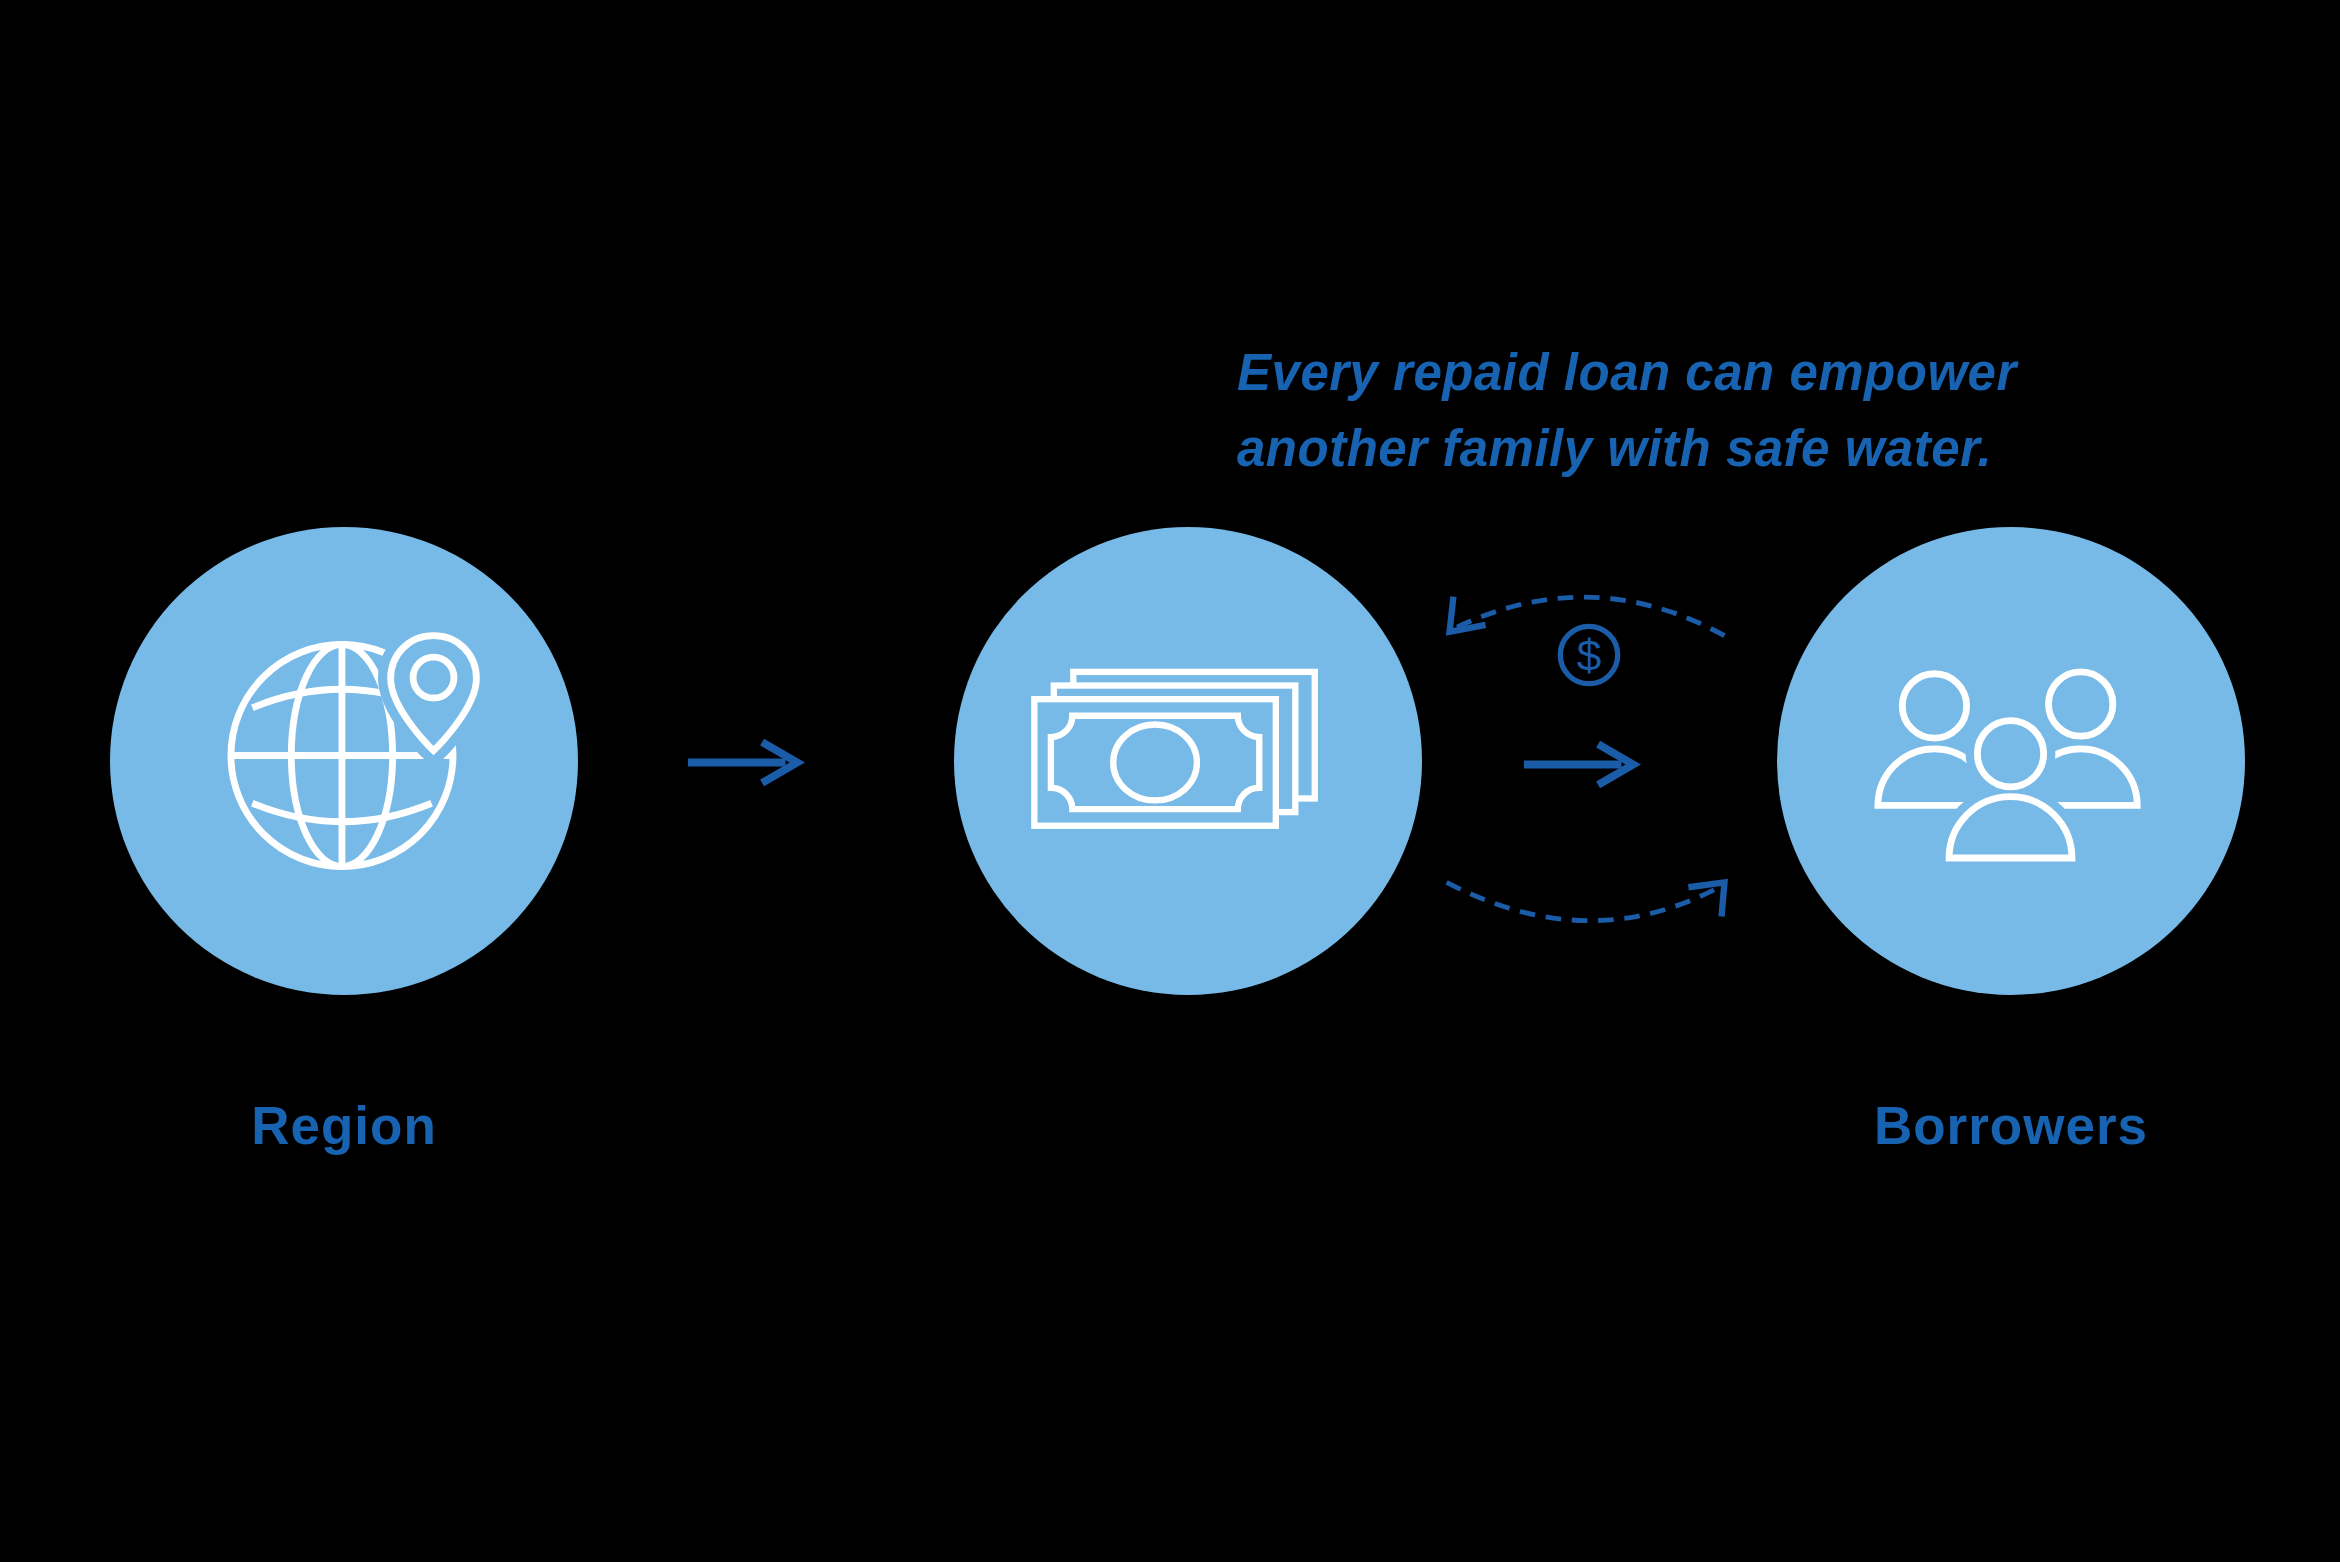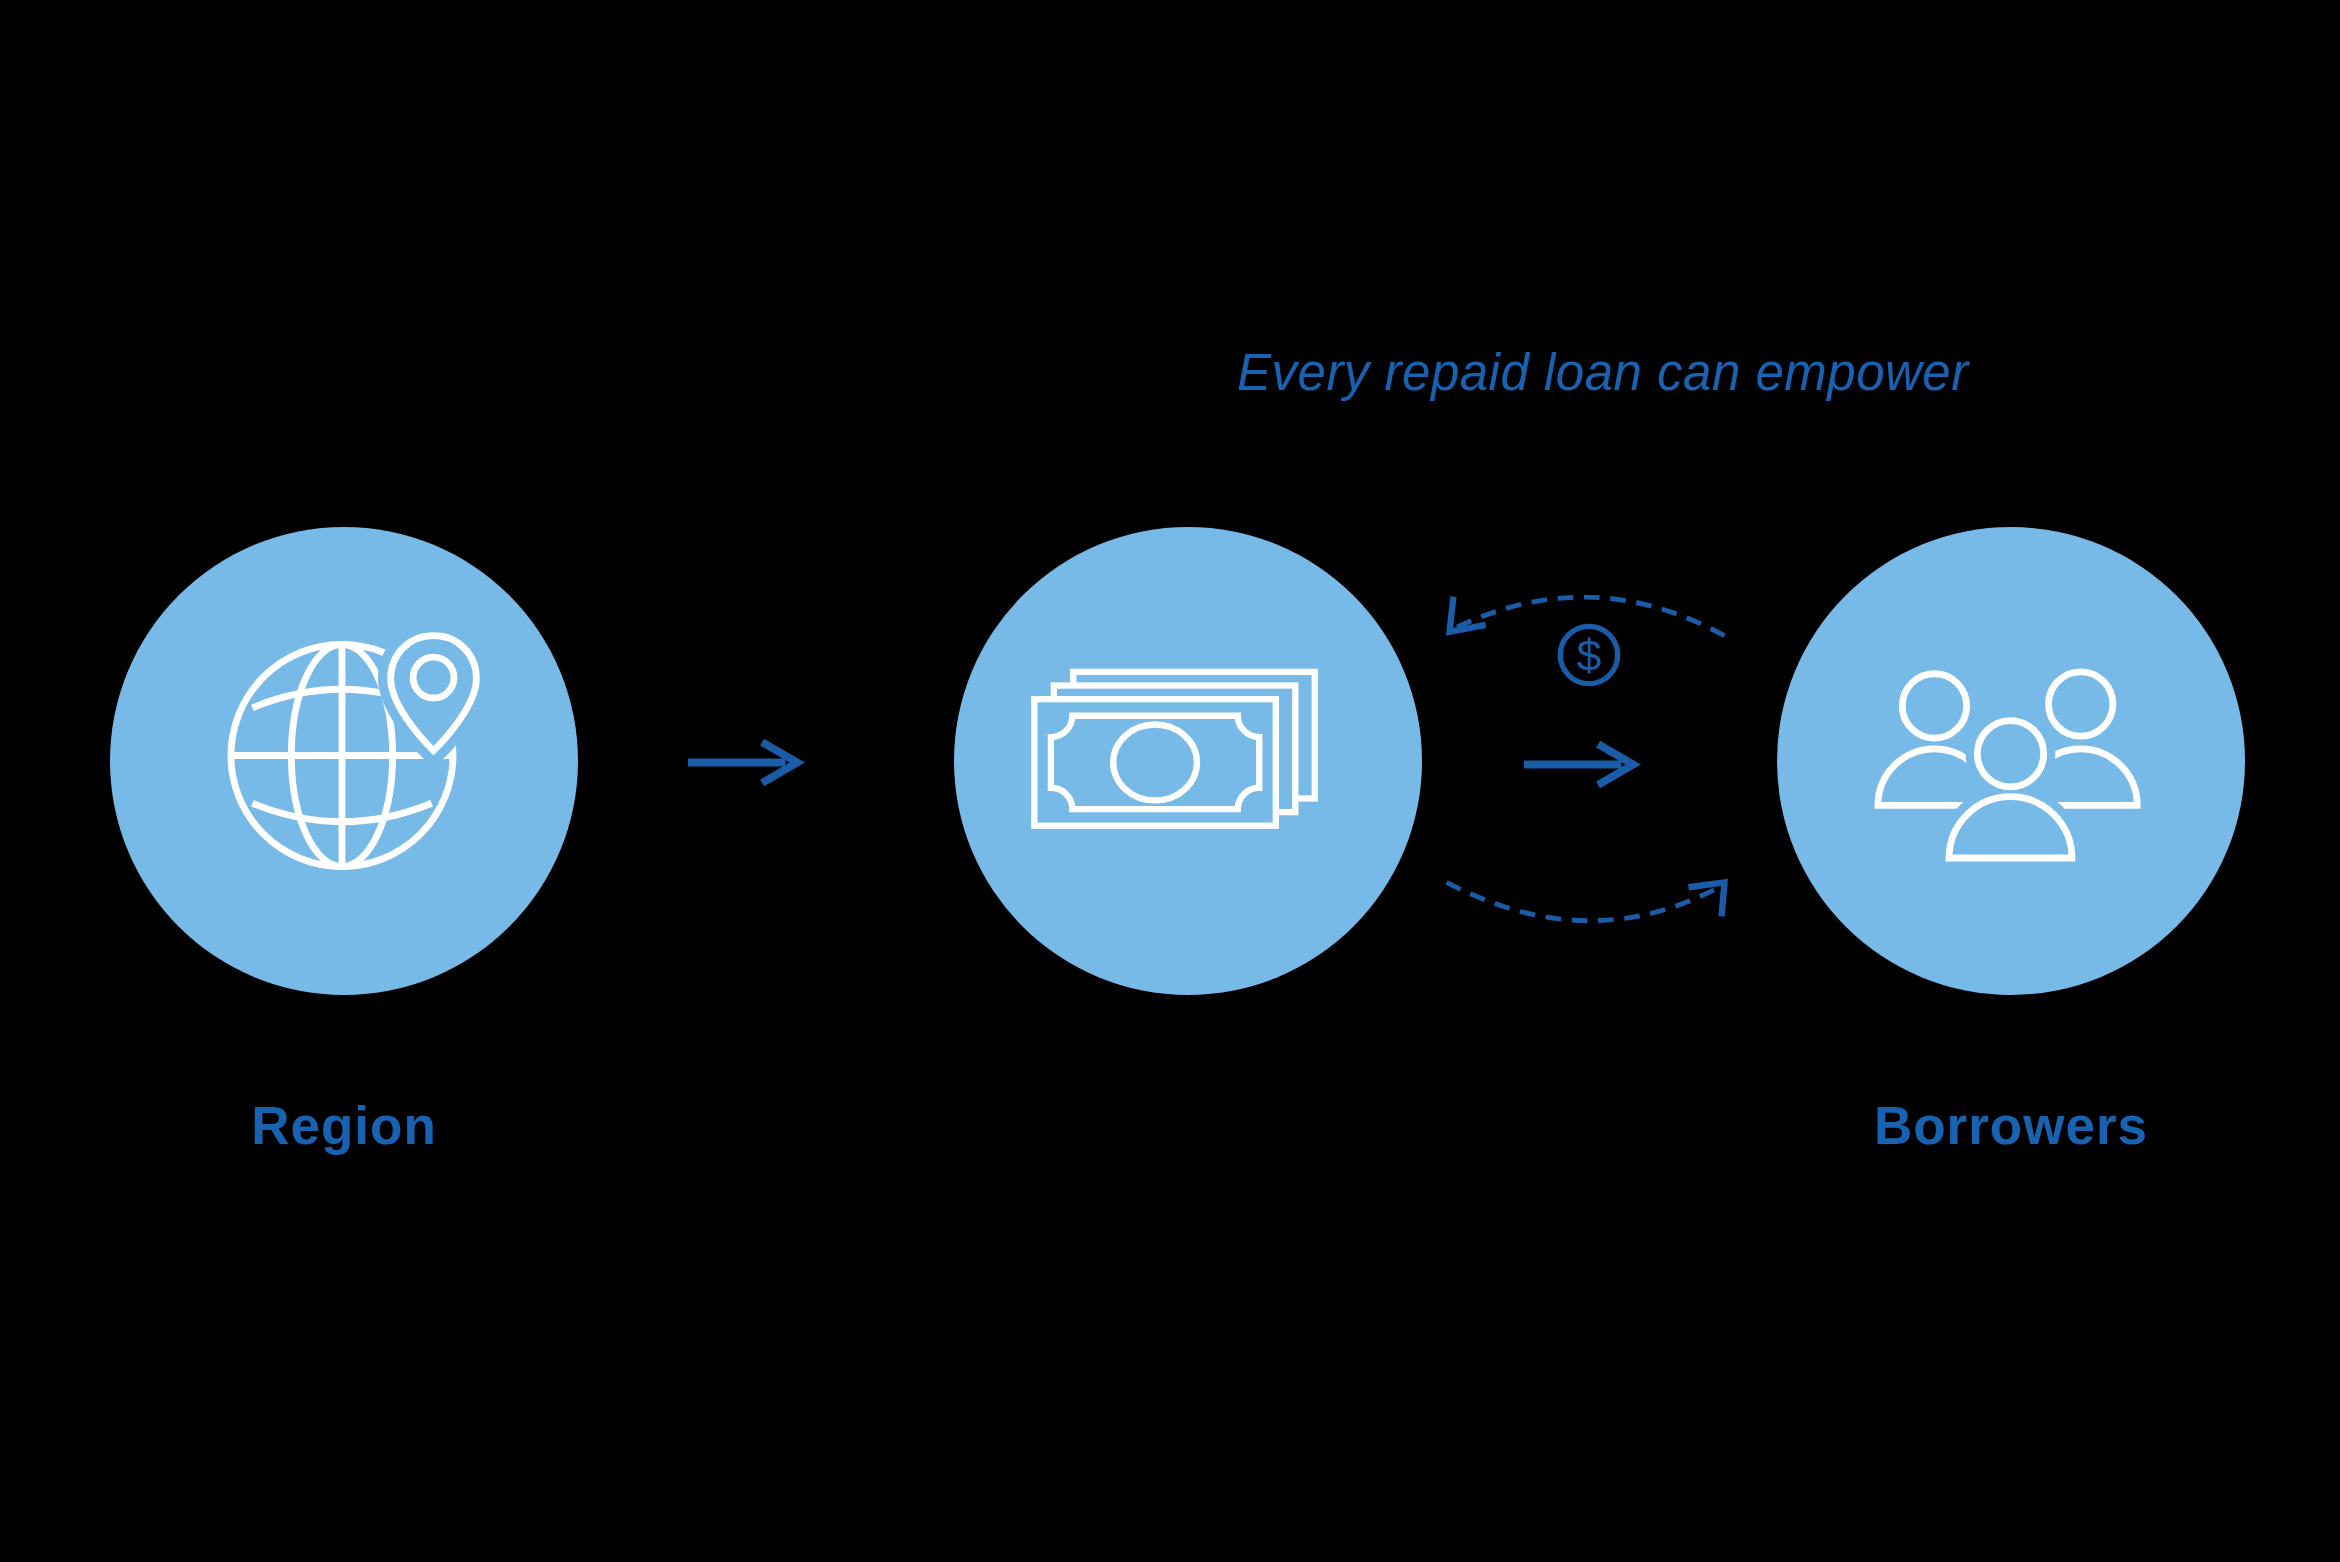--- a/index.html
+++ b/index.html
@@ -26,39 +26,40 @@
   .node-label{
     position:absolute;top:1096px;transform:translateX(-50%);
     font-size:53px;font-weight:700;letter-spacing:1px;line-height:59px;
     color:var(--label-text,#1763B2);white-space:nowrap;
   }
   .label1{left:344px;}
   .label2{left:1188px;}
   .label3{left:2011px;}
   .annotation{
     position:absolute;left:1237px;top:335px;width:800px;
-    font-size:51px;line-height:76px;font-style:italic;font-weight:400;
+    font-size:51px;line-height:76px;font-style:italic;font-weight:700;
     letter-spacing:0.5px;color:var(--annotation-text,#1763B2);
   }
   .annotation .line{display:block;}
   .white-stroke{stroke:var(--icon-stroke,#FFFFFF);}
   .blue-stroke{stroke:var(--arrow,#1A5CA8);}
   .dollar-glyph{
     fill:var(--arrow,#1A5CA8);
     font-family:"Liberation Sans",sans-serif;
     font-size:46px;font-weight:500;
   }
 </style>
 </head>
 <body>
 
 <div class="canvas">
 
   <div class="annotation">
     <span class="line">Every repaid loan can empower</span>
+    <span class="line">another family with safe water.</span>
   </div>
 
   <div class="circle c1"></div>
   <svg class="icon-svg globe-pos" width="293" height="263" viewBox="0 0 300 270">
     <g fill="none" class="white-stroke" stroke-width="7">
       <circle cx="132" cy="135" r="114"></circle>
       <ellipse cx="132" cy="135" rx="52" ry="114"></ellipse>
       <line x1="132" y1="21" x2="132" y2="249"></line>
       <line x1="18" y1="135" x2="246" y2="135"></line>
       <path d="M 40 86 Q 132 48 224 86"></path>

